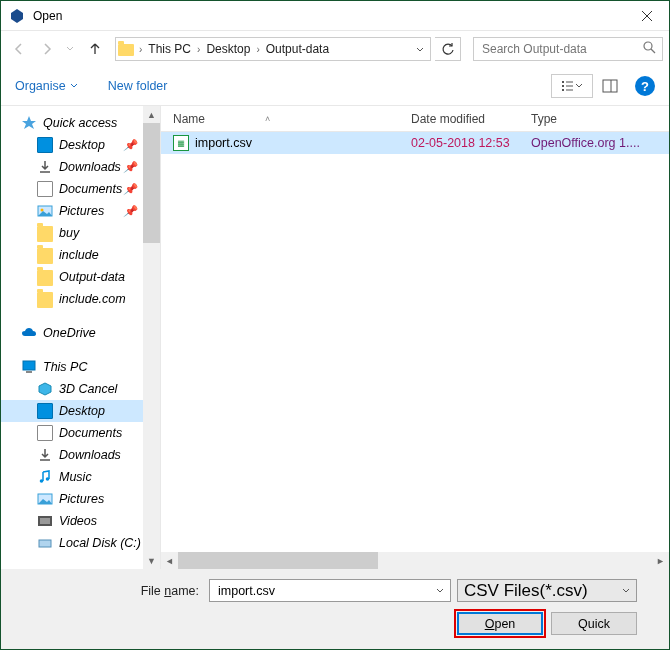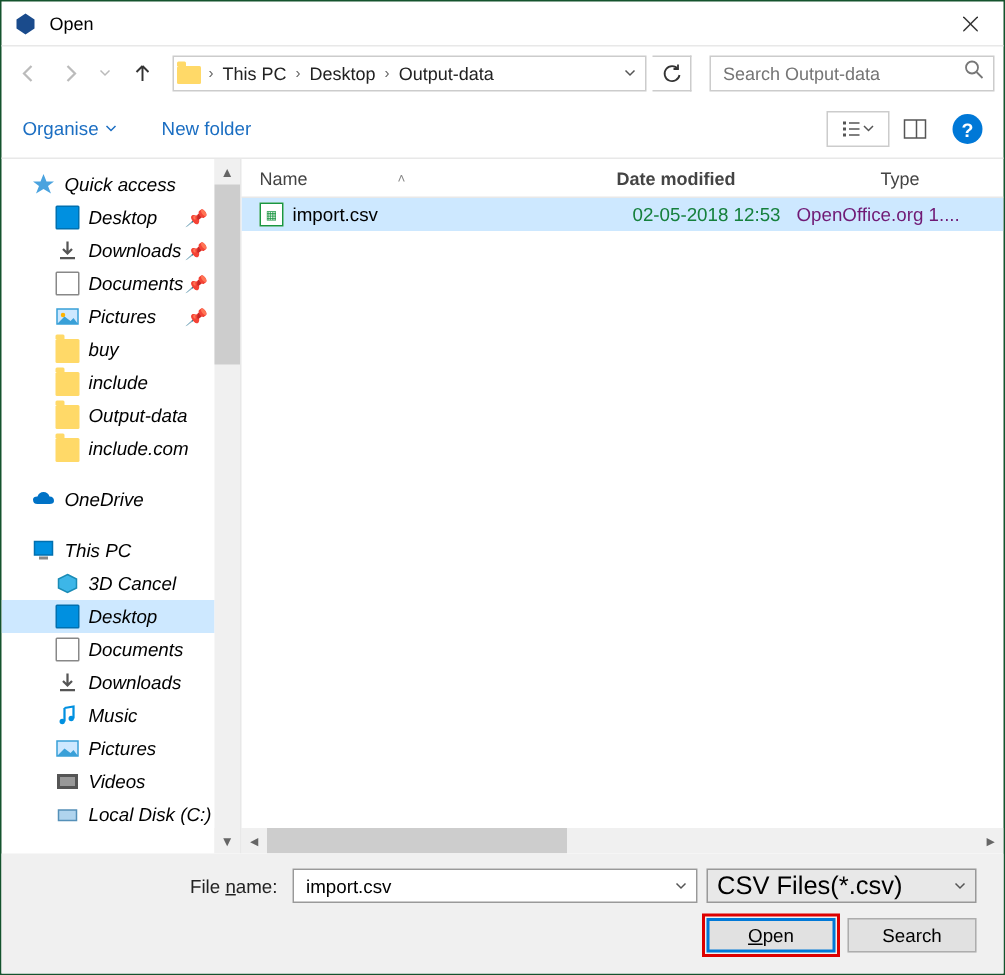--- a/index.html
+++ b/index.html
@@ -39,35 +39,35 @@
 .tree { padding-right: 17px;}
 .tree-item { display: flex; align-items: center; height: 22px; padding-left: 20px; cursor: pointer; white-space: nowrap; overflow: hidden; }
 .tree-item.indent { padding-left: 36px; }
 .tree-item.selected { background: #cde8ff; }
 .tree-item .ti-icon { width: 16px; height: 16px; margin-right: 6px; flex-shrink: 0;}
 .tree-item .pin { color: #aaa; font-size: 11px; margin-left: auto; margin-right: 6px;}
 .tree-sep { height: 12px; }
 .listarea { flex: 1; display: flex; flex-direction: column; }
 .list-header { display: flex; height: 26px; border-bottom: 1px solid #e8e8e8; font-size: 12px; color: #444; align-items: center; }
 .lh-name { width: 250px; padding-left: 12px; display: flex; gap: 60px; align-items: center;}
-.lh-date { width: 120px; font-weight: bold; }
-.lh-type { flex: 1; text-align: center; }
+.lh-date { width: 120px; }
+.lh-type { flex: 1; }
 .lh-sort { color: #888; font-size: 9px;}
 .list-body { flex: 1; overflow: auto; position: relative;}
 .file-row { display: flex; align-items: center; height: 22px; font-size: 12.5px; }
 .file-row.selected { background: #cde8ff; }
 .fr-name { width: 250px; padding-left: 12px; display: flex; align-items: center; gap: 6px;}
-.fr-date { width: 120px; color: #15803d; text-align: center; }
+.fr-date { width: 120px; color: #be185d; }
 .fr-type { flex: 1; color: #701a75; overflow: hidden; text-overflow: ellipsis; white-space: nowrap; padding-right: 10px;}
 .csv-icon { width: 16px; height: 16px; border: 1px solid #1a9641; display: inline-flex; align-items: center; justify-content: center; font-size: 8px; color: #1a9641; background: #fff;}
 .h-scroll { height: 17px; background: #f0f0f0; display: flex; align-items: center;}
 .hs-btn { width: 17px; height: 17px; display:flex; align-items:center; justify-content:center; color:#666; font-size:9px;}
 .hs-thumb { height: 17px; background: #cdcdcd; flex: 0 0 200px;}
 .hs-track { flex: 1;}
-.footer { background: #f0f0f0; padding: 10px 18px 14px; }
+.footer { background: #f0f0f0; padding: 10px 32px 14px; }
 .footer-row1 { display: flex; align-items: center; gap: 6px; margin-bottom: 10px;}
 .fn-label { font-size: 12.5px; color: #222; width: 170px; text-align: right; padding-right: 4px;}
 .fn-input { flex: 1; height: 23px; border: 1px solid #999; background: #fff; display: flex; align-items: center; padding: 0 6px; font-size: 12.5px; }
 .fn-input input { border: none; outline: none; flex: 1; font-size: 12.5px;}
 .fn-dd { color: #555; }
 .ftype { width: 180px; height: 23px; border: 1px solid #999; background: #e8e8e8; font-size: 17px; display: flex; align-items: center; padding: 0 6px;}
 .footer-row2 { display: flex; justify-content: flex-end; gap: 8px; }
 .btn { width: 86px; height: 23px; border: 1px solid #adadad; background: #e1e1e1; font-size: 12.5px; display: flex; align-items: center; justify-content: center; cursor: pointer;}
 .btn.primary { border: 2px solid #0078d7; outline: 2px solid #d00; outline-offset: 1px;}
 .folder-icon { display: inline-block; width: 16px; height: 12px; background: #ffd968; border-radius: 1px; position: relative; margin-top: 2px;}
@@ -340,17 +340,17 @@
         <span style="flex:1">CSV Files(*.csv)</span>
         <svg width="8" height="8">
             <path d="M1 2 L4 5 L7 2" stroke="#555" fill="none"></path>
           </svg>
       </div>
     </div>
     <div class="footer-row2">
       <div class="btn primary">
           <span><u>O</u>pen</span>
         </div>
-      <div class="btn">Search</div>
+      <div class="btn">Quick</div>
     </div>
   </div>
 
 </div>
 
 </body></html>

